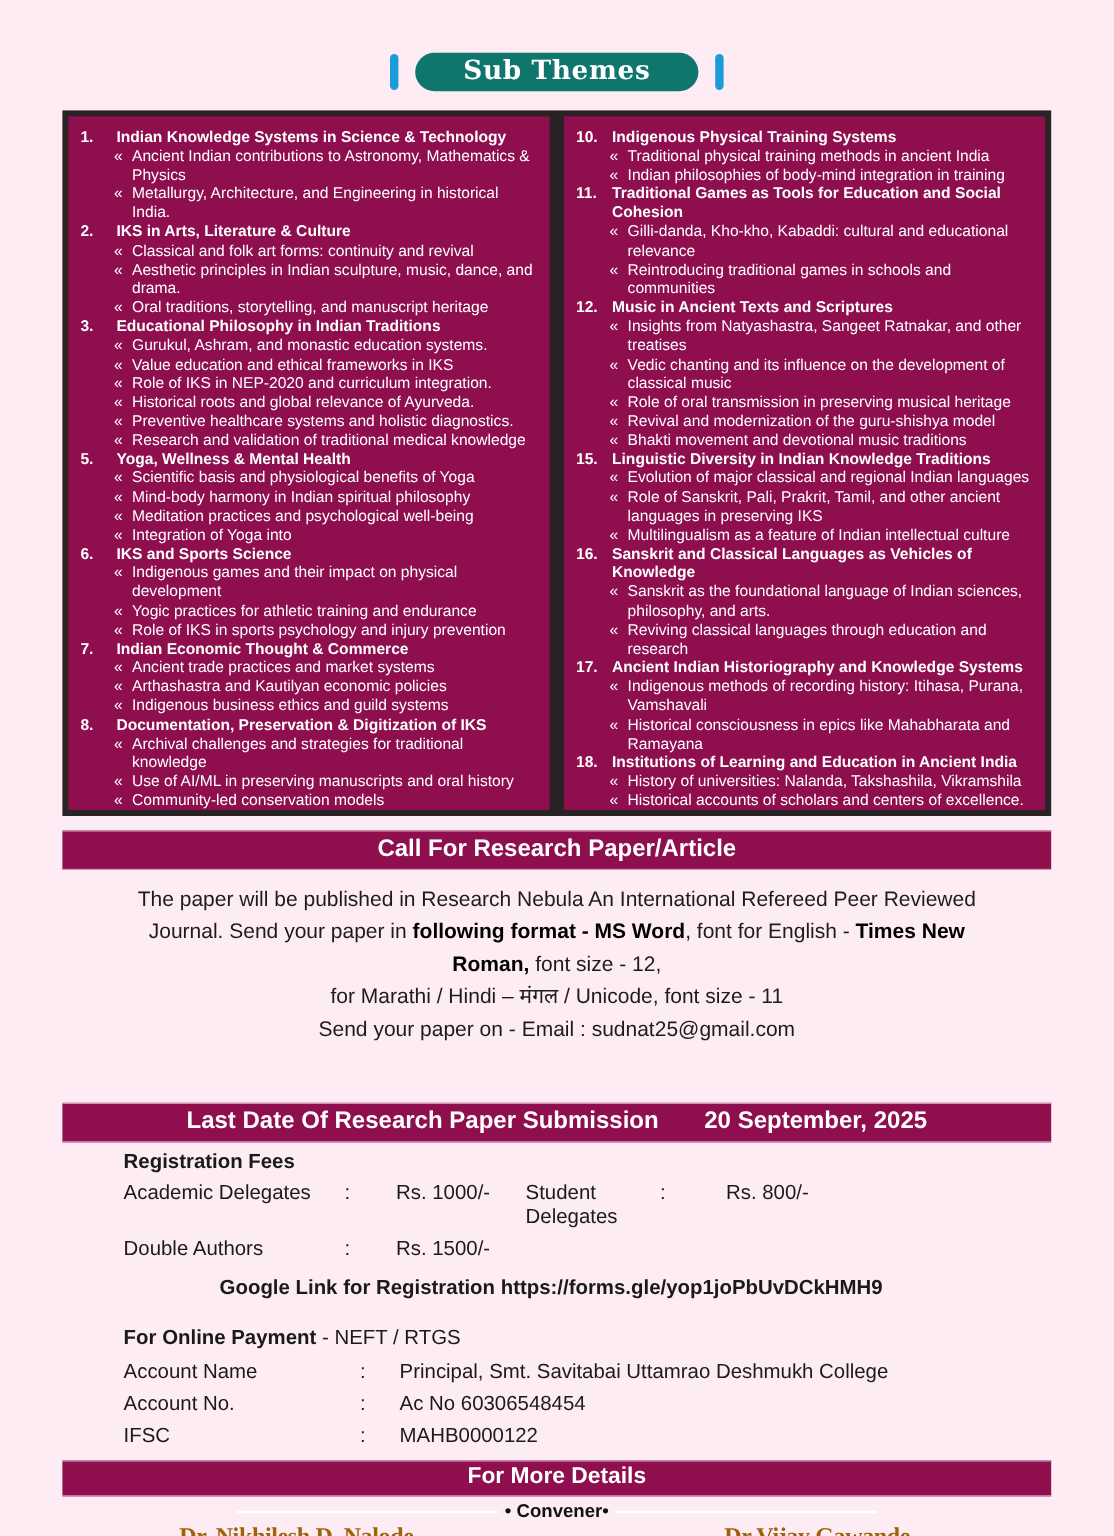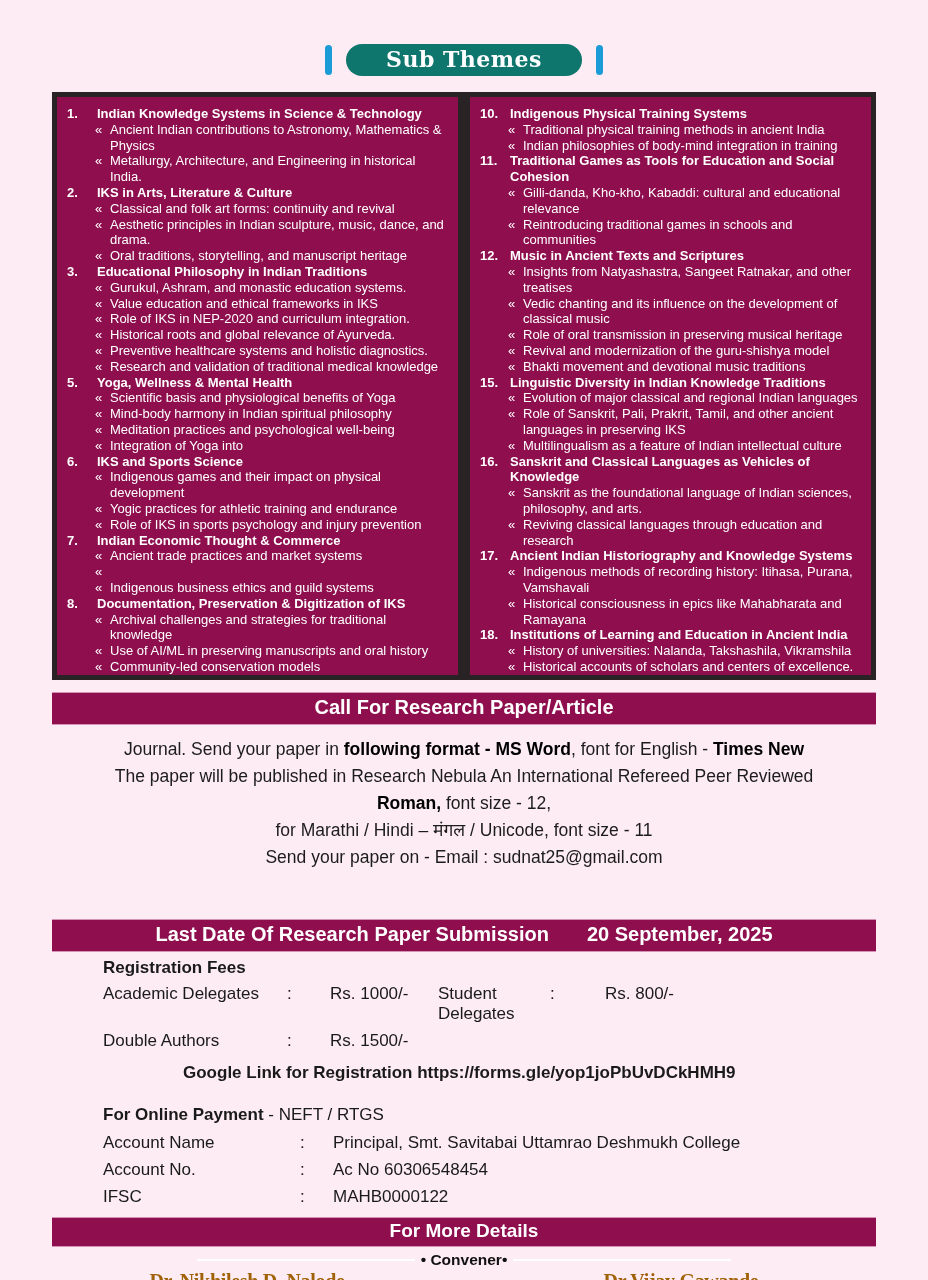--- a/index.html
+++ b/index.html
@@ -195,20 +195,21 @@
         <div class="t-head">
           <span class="t-num">7.</span>
           <span class="t-title">Indian Economic Thought &amp; Commerce</span>
         </div>
         <div class="bullet">
           <span class="bm">«</span>
           <span class="bt">Ancient trade practices and market systems</span>
         </div>
         <div class="bullet">
           <span class="bm">«</span>
+          <span class="bt">Arthashastra and Kautilyan economic policies</span>
         </div>
         <div class="bullet">
           <span class="bm">«</span>
           <span class="bt">Indigenous business ethics and guild systems</span>
         </div>
       </div>
       <div class="theme">
         <div class="t-head">
           <span class="t-num">8.</span>
           <span class="t-title">Documentation, Preservation &amp; Digitization of IKS</span>
@@ -348,22 +349,22 @@
         <div class="bullet star">
           <span class="bm">*</span>
           <span class="bt">Traditional Indian Culinary Knowledge and Nutritional Practices.</span>
         </div>
       </div>
     </div>
 </div>
 
 <div style="margin-top:12px" class="band big">Call For Research Paper/Article</div>
 <div class="paragraph" id="paragraph">
+    <div class="par-line"><span>The paper will be published in Research Nebula An International Refereed Peer Reviewed</span></div>
     <div class="par-line"><span>Journal. Send your paper in </span><b>following format - MS Word</b><span>, font for English - </span><b>Times New</b></div>
-    <div class="par-line"><span>The paper will be published in Research Nebula An International Refereed Peer Reviewed</span></div>
     <div class="par-line"><b>Roman,</b><span> font size - 12,</span></div>
     <div class="par-line"><span>for Marathi / Hindi – मंगल / Unicode, font size - 11</span></div>
     <div class="par-line"><span>Send your paper on  - Email : sudnat25@gmail.com</span></div>
   </div>
 
 <div class="band big">
   <div class="flexmid">
     <span>Last Date Of Research Paper Submission</span>
     <span>20 September, 2025</span>
   </div>

